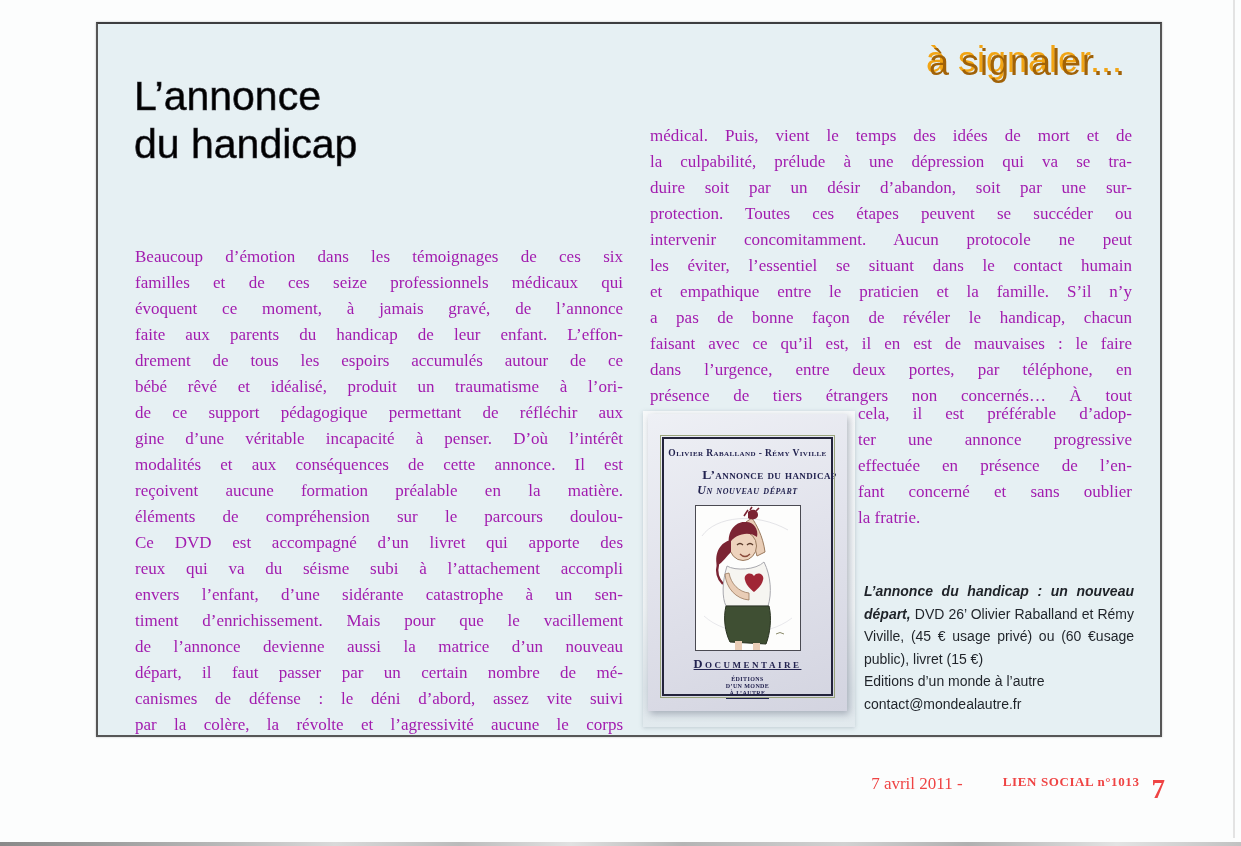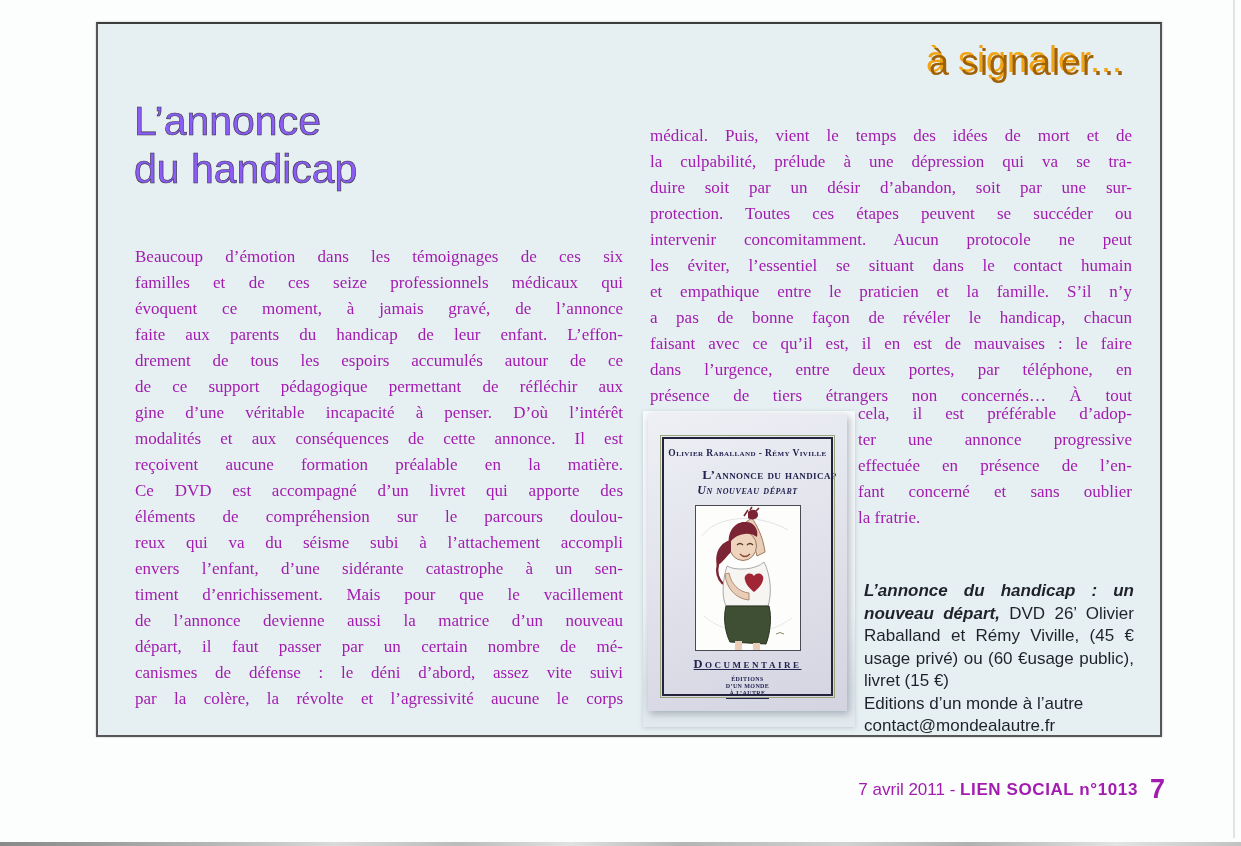--- a/index.html
+++ b/index.html
@@ -17,23 +17,23 @@
     box-shadow:0 0 2px rgba(0,0,0,.25);
   }
   .section-label {
     position:absolute; top:18px; right:34px;
     font-size:36px; font-weight:500; letter-spacing:1px;
     color:#a16207;
     text-shadow:-3px -3px 0 rgba(242,160,7,.95);
     font-family:Liberation Sans, sans-serif;
   }
   .article-title {
-    position:absolute; left:36px; top:73px;
+    position:absolute; left:36px; top:48px;
     font-size:41px; line-height:48px; font-weight:500;
-    color:#8b5cf6; -webkit-text-stroke:.6px #32323a;
+    color:#000000; -webkit-text-stroke:.6px #32323a;
   }
   
   .textcol {
     position:absolute;
     font-family:"Liberation Serif", serif;
     font-size:17px; line-height:26px; color:#a21caf;
   }
   .tline { text-align:justify; text-align-last:justify; white-space:normal; }
   .tline-end { text-align-last:left; }
   .col-left  { left:37px;  top:176px; width:488px;margin-top:44px; }
@@ -70,33 +70,33 @@
   }
   .dvd-genre { font-size:12.5px; font-weight:bold; font-variant:small-caps; letter-spacing:2.5px;text-decoration:underline; }
   .dvd-pub {
     margin-top:4px; font-size:6px; line-height:7px; font-weight:bold;
     text-align:center; text-transform:uppercase; letter-spacing:.4px;
     border-bottom:1px solid #232350; padding-bottom:1px;
   }
   
   .caption {
     position:absolute; left:766px; top:556px; width:270px;
-    font-size:17px; line-height:22.5px; color:#1f2329;
+    font-size:14px; line-height:22.5px; color:#1f2329;
     font-family:"Liberation Sans", sans-serif;
   }
   .caption-flow { text-align:justify; }
   .cap-lead { font-weight:bold; font-style:italic; }
   
   .footer {
     position:absolute; right:76px; top:774px;
-    display:flex; align-items:center;
-    color:#a21caf; font-family:Liberation Sans, sans-serif;
+    display:flex; align-items:flex-start;
+    color:#ef4444; font-family:Liberation Serif, serif;
   }
   .footer-date { font-size:17px; white-space:pre; }
-  .footer-journal { font-size:17px; font-weight:bold; letter-spacing:.6px; }
+  .footer-journal { font-size:13px; font-weight:bold; letter-spacing:.6px;margin-left:36px; }
   .footer-page { font-size:27px; font-weight:bold; margin-left:12px; }
   
   .scan-edge-bottom {
     position:absolute; left:0; bottom:0; width:100%; height:4px;
     background:linear-gradient(90deg,#3c3c3c 0%,#585858 7%,#8c8c8c 18%,#c2c2c2 27%,#8f8f8f 37%,#cfcfcf 46%,#848484 55%,#b5b5b5 68%,#7d7d7d 78%,#d2d2d2 90%,#9a9a9a 100%);
     opacity:.6;
   }
   .scan-edge-right {
     position:absolute; right:6px; top:0; bottom:8px; width:2px;
     background:#dcdcdc; opacity:.8;
@@ -115,26 +115,27 @@
       <div>L’annonce</div>
       <div>du handicap</div>
     </div>
 
     <div class="textcol col-left">
         <div class="tline">Beaucoup d’émotion dans les témoignages de ces six</div>
         <div class="tline">familles et de ces seize professionnels médicaux qui</div>
         <div class="tline">évoquent ce moment, à jamais gravé, de l’annonce</div>
         <div class="tline">faite aux parents du handicap de leur enfant. L’effon-</div>
         <div class="tline">drement de tous les espoirs accumulés autour de ce</div>
+        <div class="tline">bébé rêvé et idéalisé, produit un traumatisme à l’ori-</div>
         <div class="tline">de ce support pédagogique permettant de réfléchir aux</div>
         <div class="tline">gine d’une véritable incapacité à penser. D’où l’intérêt</div>
         <div class="tline">modalités et aux conséquences de cette annonce. Il est</div>
         <div class="tline">reçoivent aucune formation préalable en la matière.</div>
+        <div class="tline">éléments de compréhension sur le parcours doulou-</div>
         <div class="tline">Ce DVD est accompagné d’un livret qui apporte des</div>
-        <div class="tline">éléments de compréhension sur le parcours doulou-</div>
         <div class="tline">reux qui va du séisme subi à l’attachement accompli</div>
         <div class="tline">envers l’enfant, d’une sidérante catastrophe à un sen-</div>
         <div class="tline">timent d’enrichissement. Mais pour que le vacillement</div>
         <div class="tline">de l’annonce devienne aussi la matrice d’un nouveau</div>
         <div class="tline">départ, il faut passer par un certain nombre de mé-</div>
         <div class="tline">canismes de défense : le déni d’abord, assez vite suivi</div>
         <div class="tline">par la colère, la révolte et l’agressivité aucune le corps</div>
       </div>
 
     <div class="textcol col-right">

